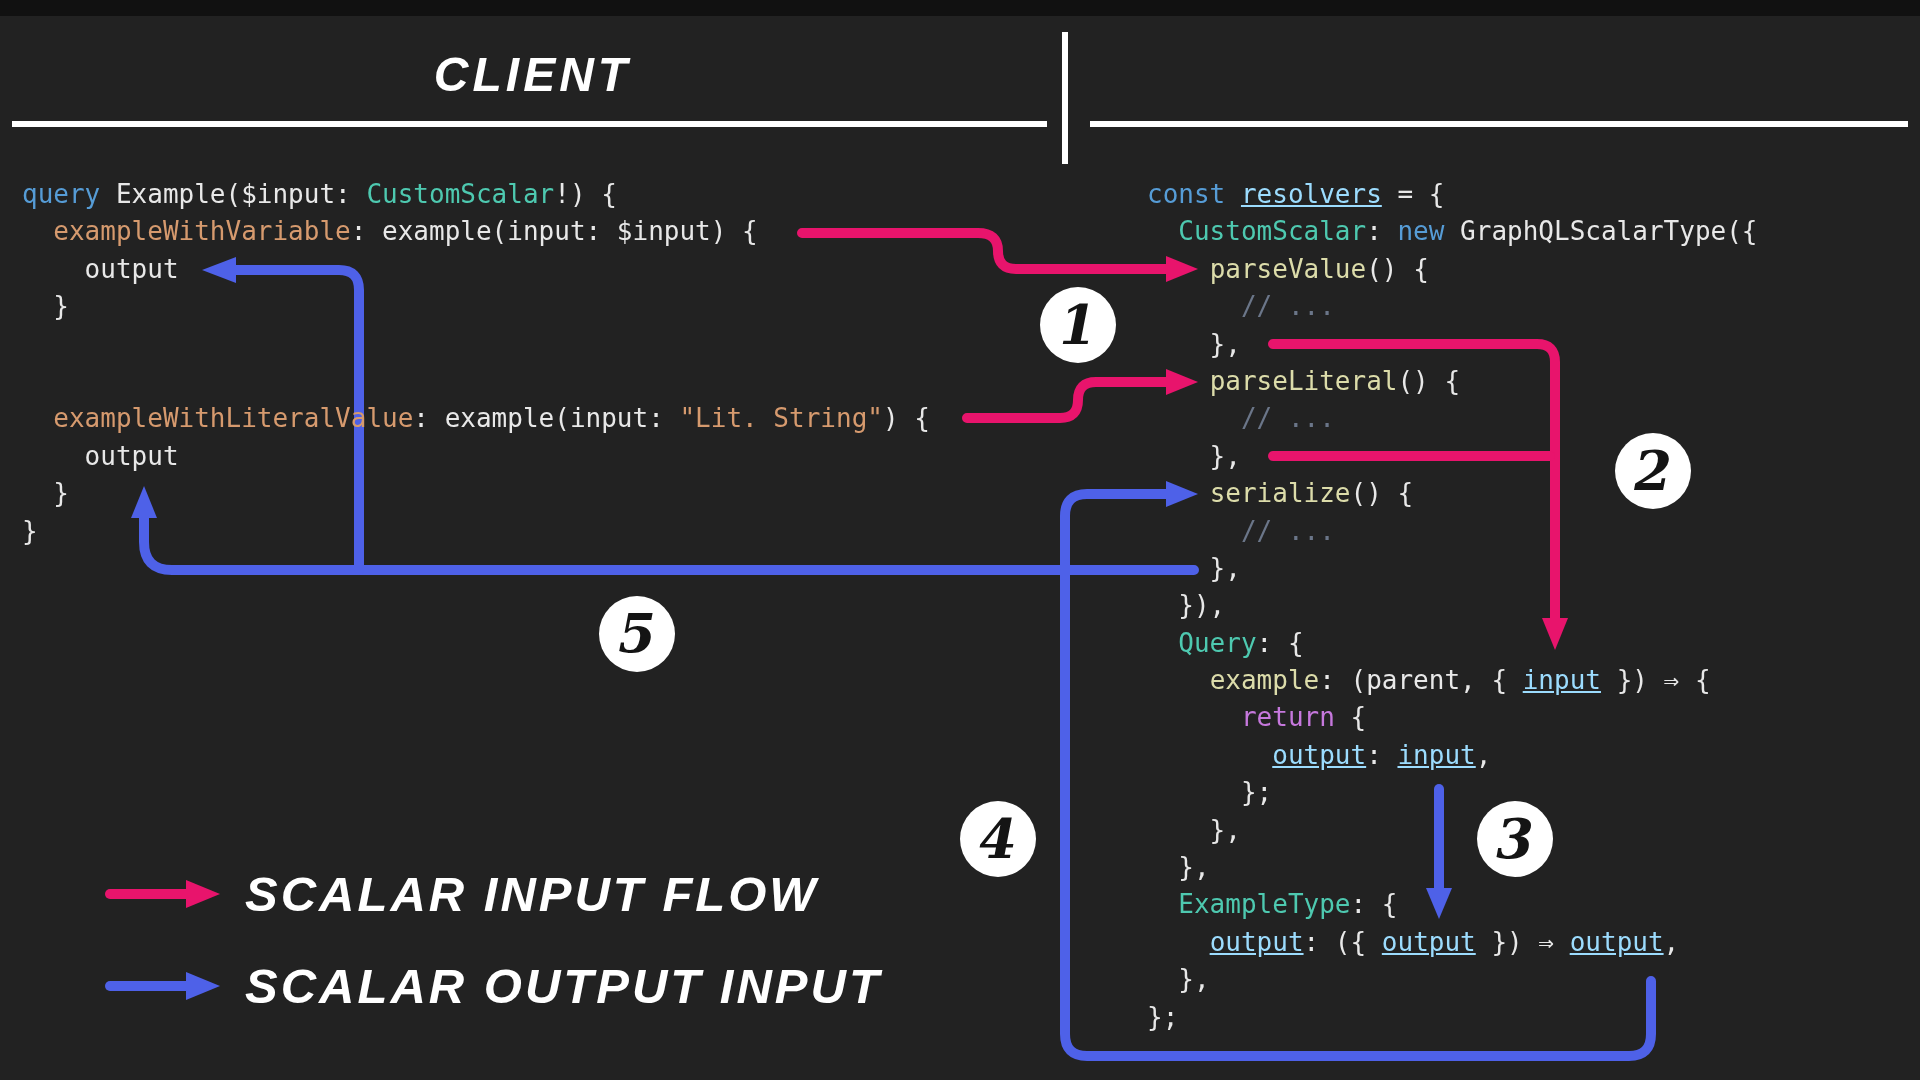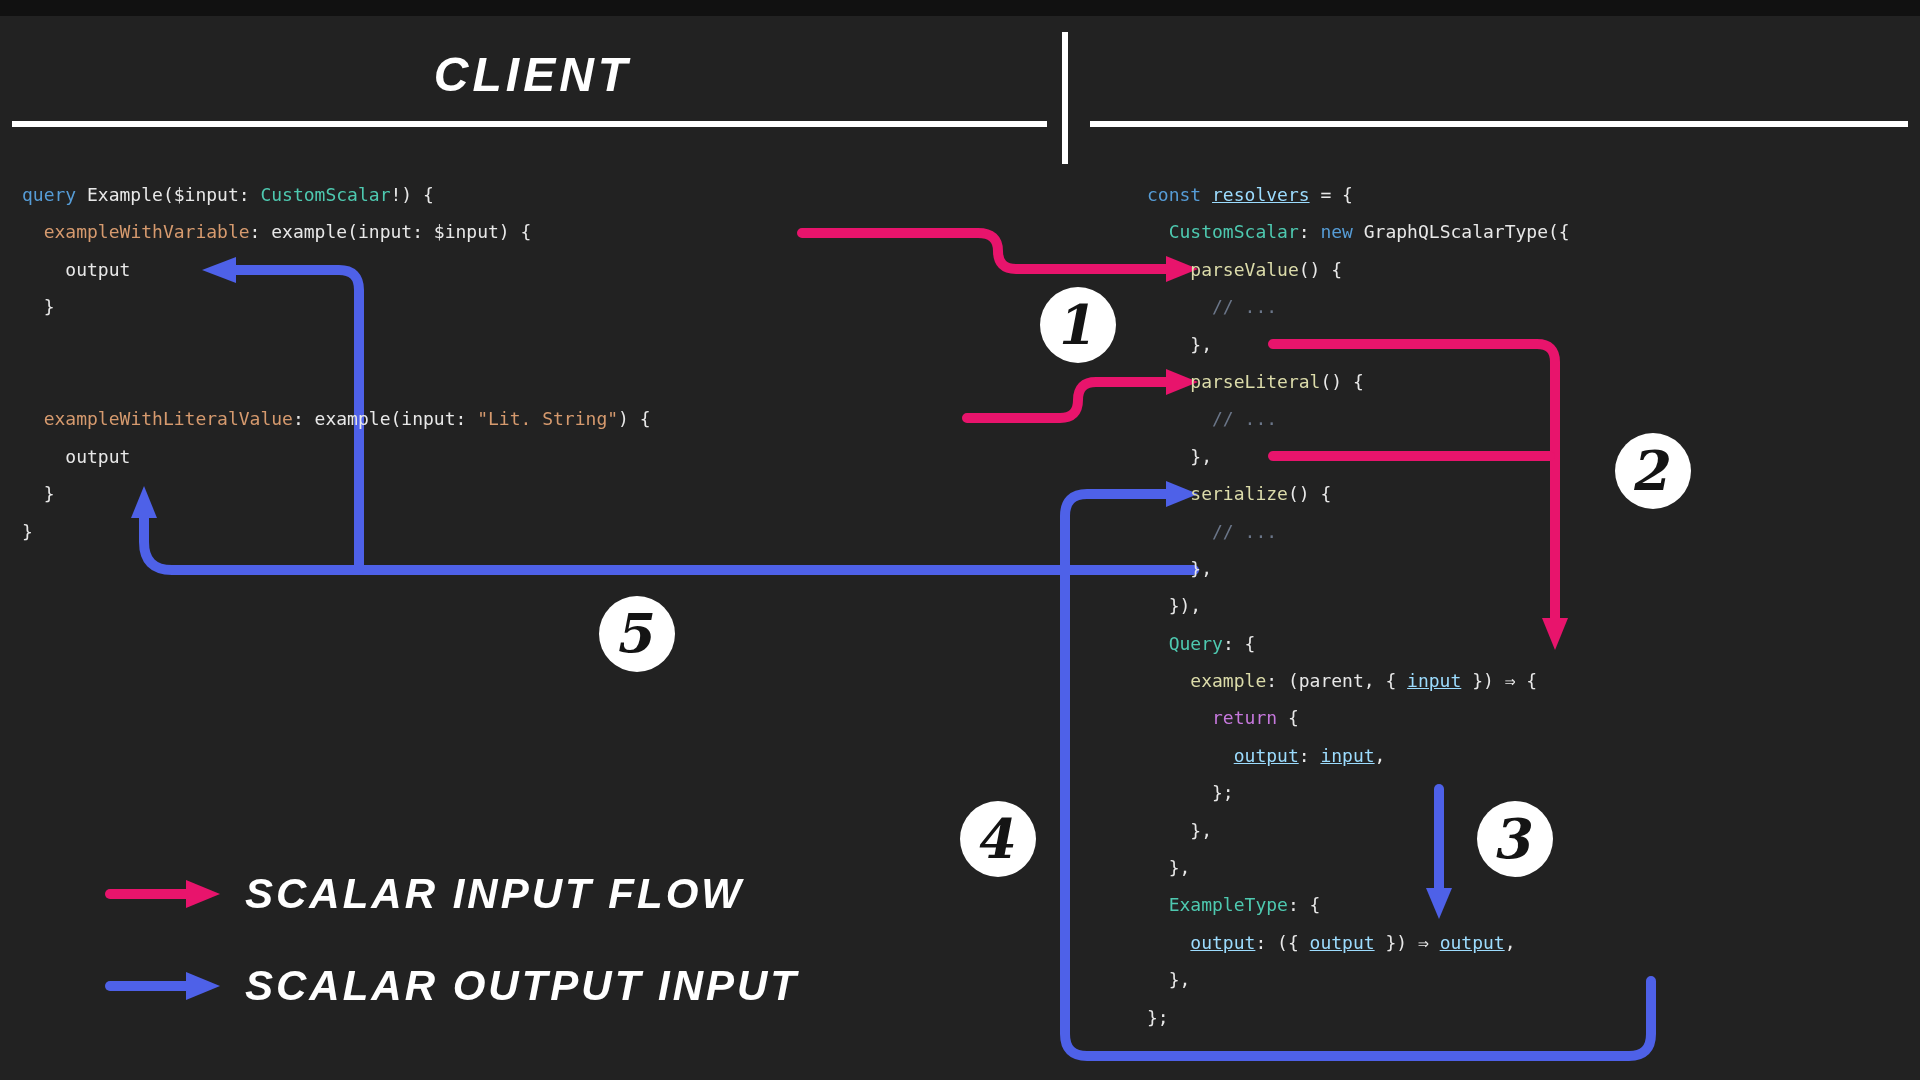--- a/index.html
+++ b/index.html
@@ -21,21 +21,21 @@
   .marker{
     font-family:"Liberation Sans", sans-serif;
     font-weight:700; font-style:italic; letter-spacing:4px; color:#fff;
   }
   .col-header{
     position:absolute; top:18px; height:80px;
     display:flex; align-items:center; justify-content:center;
     font-size:48px;
   }
   .code{
-    position:absolute; font-size:18px; line-height:37.4px; white-space:pre;
+    position:absolute; font-size:26px; line-height:37.4px; white-space:pre;
     color:var(--code-plain,#e8e8e8);
   }
   .code-line{ height:37.4px; }
   .tok-kw{ color:var(--code-kw,#569cd6); }
   .tok-type{ color:var(--code-type,#4ec9b0); }
   .tok-orange{ color:var(--code-orange,#d69a6e); }
   .tok-func{ color:var(--code-func,#dcdcaa); }
   .tok-var{ color:var(--code-var,#9cdcfe);text-decoration:underline; }
   .tok-comment{ color:var(--code-comment,#6b7689); }
   .tok-purple{ color:var(--code-purple,#c678dd); }
@@ -43,21 +43,21 @@
 
   .badge{
     position:absolute; width:76px; height:76px; border-radius:50%;
     background:var(--badge-bg,#ffffff); color:var(--badge-text,#141414);
     display:flex; align-items:center; justify-content:center;
     font-family:"DejaVu Serif", serif; font-style:italic; font-weight:700;
     font-size:54px; transform:translate(-50%,-50%);
   }
   .legend-label{
     position:absolute; transform:translateY(-50%);
-    font-size:42px; letter-spacing:3px; white-space:nowrap;
+    font-size:49px; letter-spacing:3px; white-space:nowrap;
   }
 </style>
 </head>
 <body>
 
 <div class="stage">
 
   <svg class="overlay" viewBox="0 0 1920 1080">
 
     <path class="struct" d="M 1065 16 V 148"></path>

